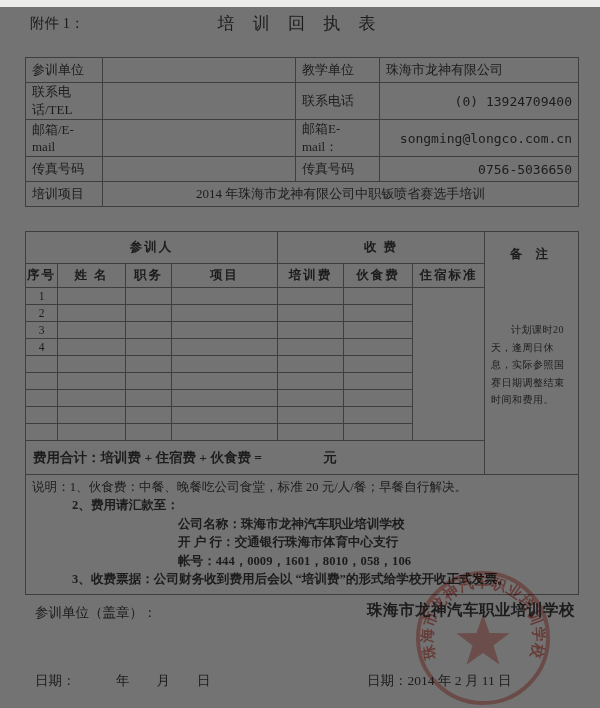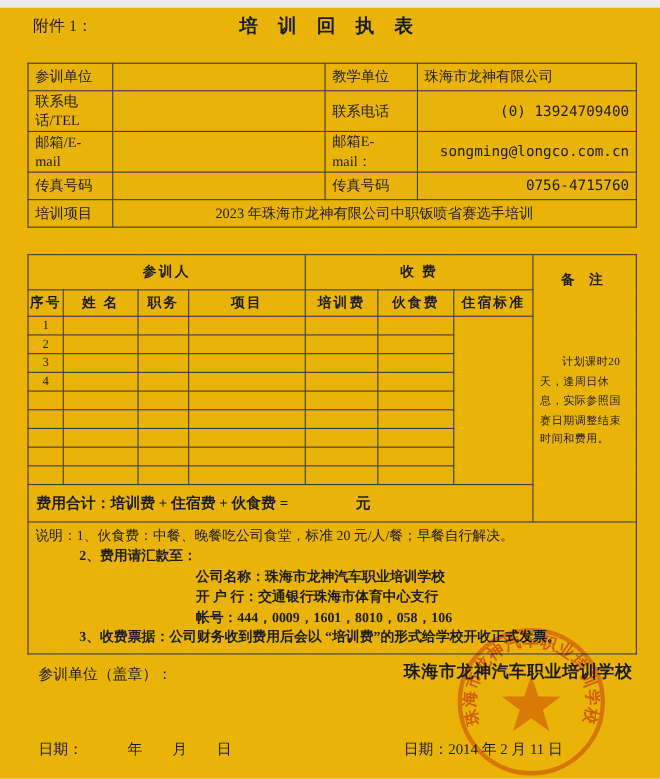--- a/index.html
+++ b/index.html
@@ -1,24 +1,24 @@
 <!DOCTYPE html>
 <html><head>
 <meta charset="utf-8">
 <style>
   html,body { margin:0; padding:0; background:#e9e9e9; }
   .page {
     position:relative; width:600px; height:708px; margin:0 auto;
-    background:#eab308; overflow:hidden;
+    background:#737373; overflow:hidden;
     font-family:"Liberation Serif","DejaVu Serif",serif; color:#1c1c1c;
   }
   .scan-band { position:absolute; left:0; top:0; width:600px; height:7px; background:#ececea; }
   .attachment { position:absolute; left:30px; top:14px; font-size:14.5px; }
   .doc-title { position:absolute; left:0; top:12px; width:600px; text-align:center;
-    font-size:17px; font-weight:bold; letter-spacing:7px; }
+    font-size:17px; font-weight:normal; letter-spacing:7px; }
 
   table { border-collapse:collapse; table-layout:fixed; }
   td, th { border:1px solid #3e3e3e; overflow:hidden; }
 
   .t1 { position:absolute; left:25px; top:57px; width:553px; }
   .t1 td { height:24px; font-size:13px; padding:0 6px; }
   .t1 .ctr { text-align:center; }
   .mono { font-family:"DejaVu Sans Mono","Liberation Mono",monospace; font-size:12.5px;text-align:right; }
 
   .t2 { position:absolute; left:25px; top:231px; width:553px; }
@@ -77,25 +77,25 @@
     <tr>
       <td>邮箱/E-mail</td>
       <td></td>
       <td>邮箱E-mail：</td>
       <td class="mono">songming@longco.com.cn</td>
     </tr>
     <tr>
       <td>传真号码</td>
       <td></td>
       <td>传真号码</td>
-      <td class="mono">0756-4715760</td>
+      <td class="mono">0756-5036650</td>
     </tr>
     <tr>
       <td>培训项目</td>
-      <td class="ctr" colspan="3">2023 年珠海市龙神有限公司中职钣喷省赛选手培训</td>
+      <td class="ctr" colspan="3">2014 年珠海市龙神有限公司中职钣喷省赛选手培训</td>
     </tr>
   </tbody>
     </table>
 
   <table class="t2">
     <colgroup>
       <col style="width:32px">
         <col style="width:68px">
         <col style="width:46px">
         <col style="width:106px">

